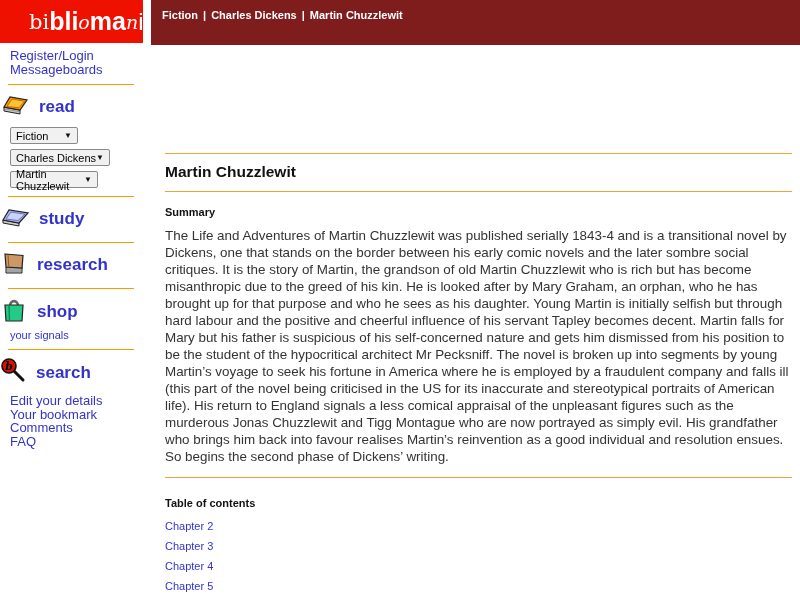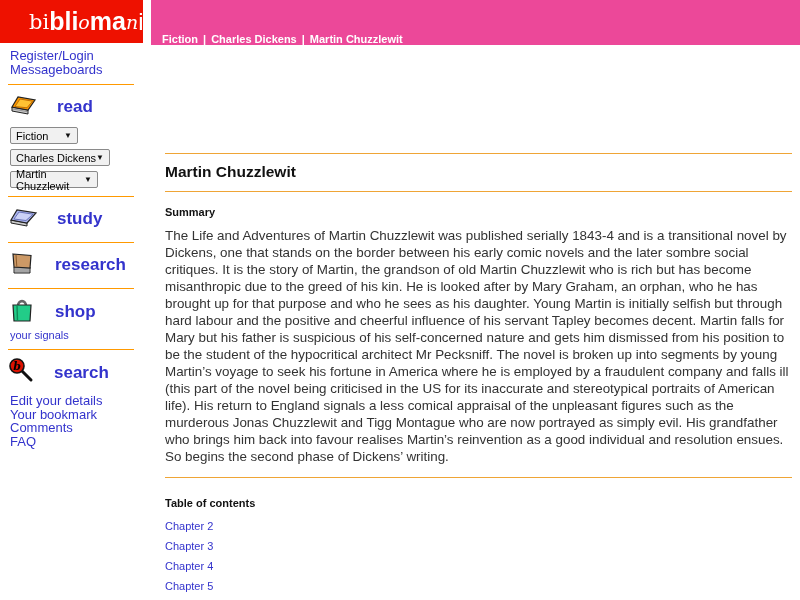--- a/index.html
+++ b/index.html
@@ -4,36 +4,36 @@
 <style>
   * { box-sizing: border-box; margin: 0; padding: 0; }
   html, body { width: 800px; height: 600px; overflow: hidden; background: #fff;
     font-family: "Liberation Sans", sans-serif; }
 
   
   .header { position: absolute; top: 0; left: 0; width: 800px; height: 45px; display: flex; }
   .logo-box { width: 143px; height: 43px; background: #ee1100; display: flex;
     align-items: center; padding-left: 29px; color: #fff; white-space: nowrap; }
   .logo-gap { width: 8px; height: 45px; background: #fff; }
-  .orange-bar { flex: 1; height: 45px; background: #ec4899; display: flex; align-items: flex-end; }
+  .orange-bar { flex: 1; height: 45px; background: #7f1d1d; display: flex; align-items: flex-start; }
   .seg-serif  { font-family: "DejaVu Serif", serif; font-weight: 400; font-size: 21px; }
   .seg-bold   { font-family: "Liberation Sans", sans-serif; font-weight: 700; font-size: 25px; }
   .seg-italic { font-family: "DejaVu Serif", serif; font-style: italic; font-size: 19px; }
   .seg-plain  { font-family: "Liberation Sans", sans-serif; font-weight: 400; font-size: 24px; }
   .breadcrumb { margin-top: 9px; padding-left: 11px; color: #fff; font-size: 11px; font-weight: 700; }
   .breadcrumb a { color: #fff; text-decoration: none; }
   .breadcrumb .sep { margin: 0 5px; }
 
   
   .sidebar { position: absolute; top: 45px; left: 0; width: 160px; }
   .sidebar a { color: #3333cc; text-decoration: none; }
   .top-links { margin: 4px 0 0 10px; }
   .top-links a, .bottom-links a { display: block; font-size: 13px; line-height: 13.5px; }
   .sb-divider { border: 0; border-top: 1px solid #ff9900; margin: 8px 26px 7px 8px; }
-  .nav-row { display: flex; align-items: center; gap: 19px; margin-left: 8px; text-decoration: none; }
+  .nav-row { display: flex; align-items: center; gap: 9px; text-decoration: none; }
   .nav-row .nav-label { color: #3333cc; font-size: 17px; font-weight: 700; }
   .nav-row svg { flex: 0 0 auto; }
   .selects { margin-left: 10px; }
   .select { display: flex; align-items: center; justify-content: space-between;
     border: 1px solid #8a8a8a; border-radius: 2px; background: #f1f1f1;
     font-size: 11px; color: #000; padding: 2px 5px; margin-top: 5px; height: 17px; cursor: default; }
   .select .arrow { font-size: 8px; color: #111; }
   .w-fiction { width: 68px; } .w-author { width: 100px; } .w-book { width: 88px; }
   .basket { margin: 2px 0 0 10px; font-size: 11px; display: block; }
   .bottom-links { margin: 6px 0 0 10px; }

